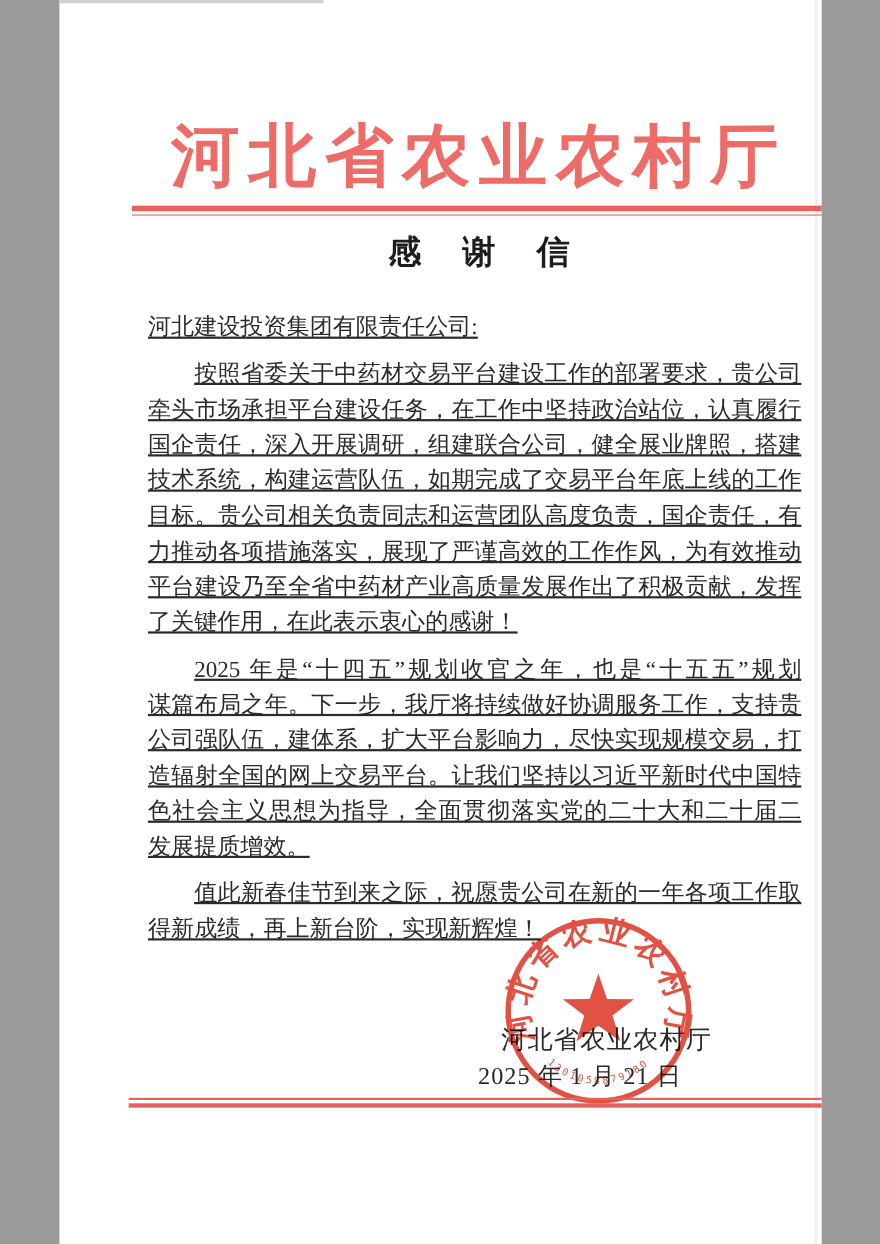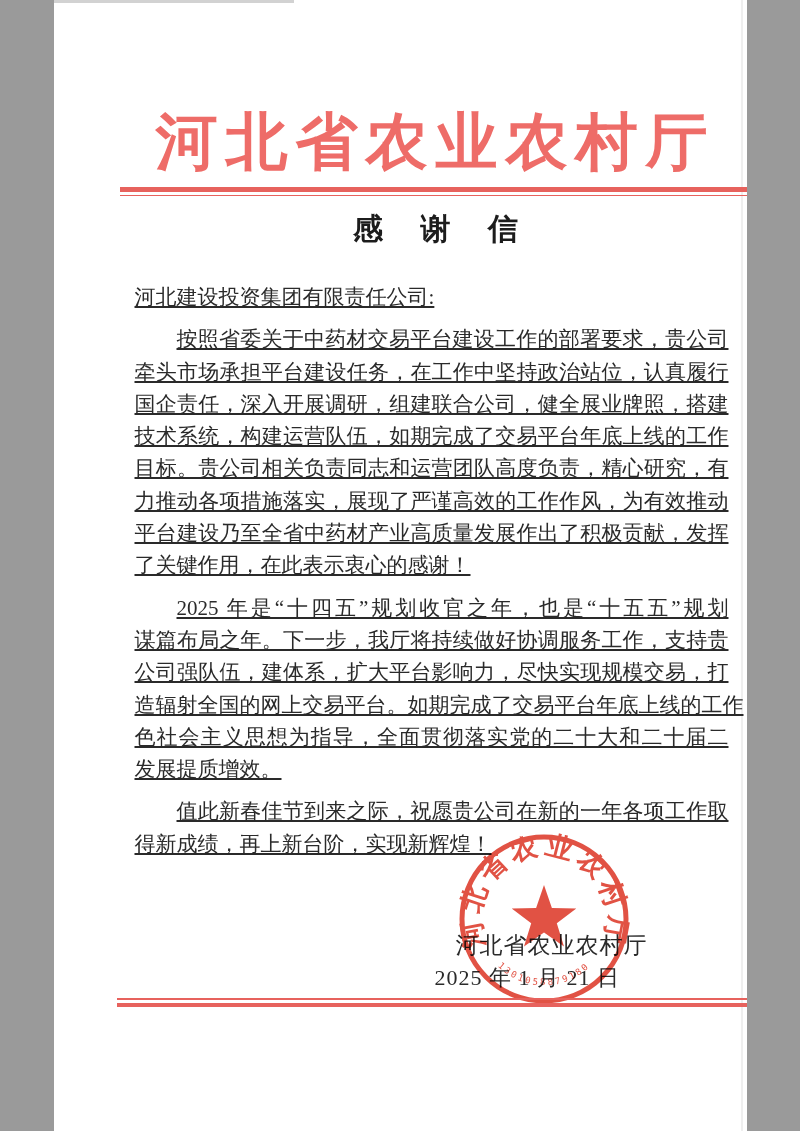--- a/index.html
+++ b/index.html
@@ -89,28 +89,28 @@
   <div class="rule top-thin"></div>
 
   <div class="letter-title">感 谢 信</div>
 
   <div class="body-block">
     <div class="body-line para-end">河北建设投资集团有限责任公司:</div>
     <div class="body-line indent">按照省委关于中药材交易平台建设工作的部署要求，贵公司</div>
     <div class="body-line">牵头市场承担平台建设任务，在工作中坚持政治站位，认真履行</div>
     <div class="body-line">国企责任，深入开展调研，组建联合公司，健全展业牌照，搭建</div>
     <div class="body-line">技术系统，构建运营队伍，如期完成了交易平台年底上线的工作</div>
-    <div class="body-line">目标。贵公司相关负责同志和运营团队高度负责，精心研究，有</div>
+    <div class="body-line">目标。贵公司相关负责同志和运营团队高度负责，国企责任，有</div>
     <div class="body-line">力推动各项措施落实，展现了严谨高效的工作作风，为有效推动</div>
     <div class="body-line">平台建设乃至全省中药材产业高质量发展作出了积极贡献，发挥</div>
     <div class="body-line para-end">了关键作用，在此表示衷心的感谢！</div>
     <div class="body-line indent">2025 年是“十四五”规划收官之年，也是“十五五”规划</div>
     <div class="body-line">谋篇布局之年。下一步，我厅将持续做好协调服务工作，支持贵</div>
     <div class="body-line">公司强队伍，建体系，扩大平台影响力，尽快实现规模交易，打</div>
-    <div class="body-line">造辐射全国的网上交易平台。如期完成了交易平台年底上线的工作</div>
+    <div class="body-line">造辐射全国的网上交易平台。让我们坚持以习近平新时代中国特</div>
     <div class="body-line">色社会主义思想为指导，全面贯彻落实党的二十大和二十届二</div>
     <div class="body-line para-end">发展提质增效。</div>
     <div class="body-line indent">值此新春佳节到来之际，祝愿贵公司在新的一年各项工作取</div>
     <div class="body-line para-end">得新成绩，再上新台阶，实现新辉煌！</div>
   </div>
 
   <div class="signature">河北省农业农村厅</div>
   <div class="date">2025 年 1 月 21 日</div>
 
   <svg class="seal" viewBox="0 0 174 174">

